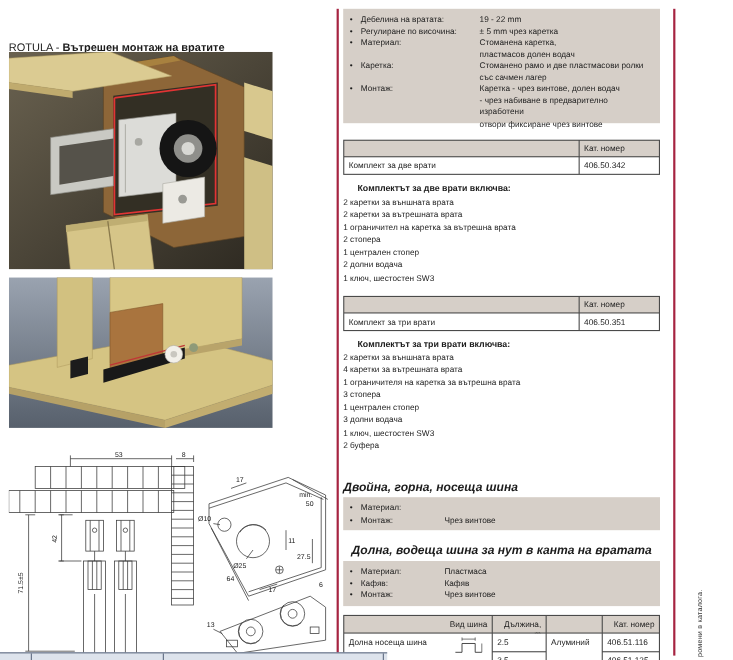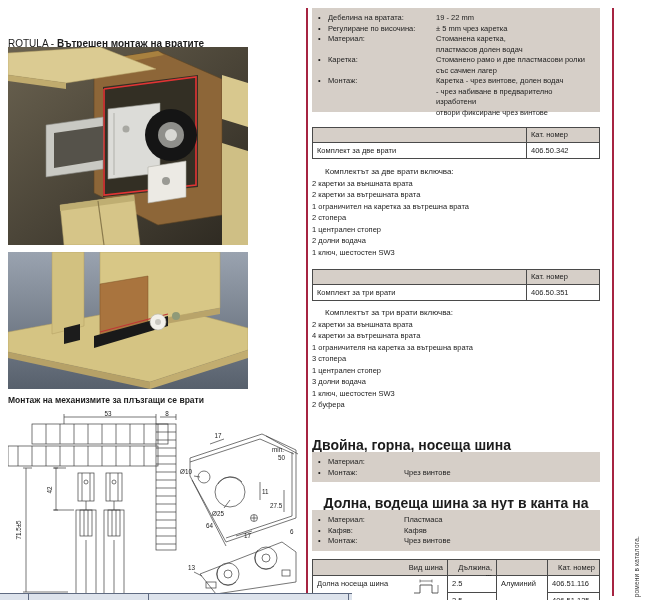--- a/index.html
+++ b/index.html
@@ -32,22 +32,22 @@
   .spec-row .spec-label{flex:0 0 108px;}
   .boxnarrow .spec-row .spec-label{flex:0 0 76px;}
   .spec-row .spec-value{white-space:pre-line;flex:1;}
 
   .cat-table{display:grid;grid-template-columns:213px 72px;grid-template-rows:14px 15px;
     gap:1px;background:#4a4a4a;padding:1px;box-sizing:border-box;font-size:7.5px;}
   .cat-table .hc{background:#d6cfc8;padding:2px 4px;}
   .cat-table .bc{background:#ffffff;padding:2.5px 4px;}
 
   .kit{font-size:7.5px;line-height:11.5px;}
-  .kit-head{font-weight:normal;font-size:8px;padding-left:13px;}
-  .sec-head{font-weight:bold;font-size:14px;}
+  .kit-head{font-weight:bold;font-size:8px;padding-left:13px;}
+  .sec-head{font-weight:bold;font-size:11px;font-style:italic;}
 
   .rail-table{display:grid;grid-template-columns:134px 48px 50px 51px;grid-template-rows:15px 16px 16px;
     gap:1px;background:#4a4a4a;padding:1px;box-sizing:border-box;font-size:7.5px;}
   .rail-table .hc{background:#d6cfc8;padding:2.5px 4px;text-align:right;}
   .rail-table .bc{background:#ffffff;padding:3px 4px;position:relative;}
   .span2{grid-row:span 2;}
   .rail-sketch{position:absolute;right:6px;top:2px;}
 
   
   .vnote{position:absolute;left:633px;bottom:3px;writing-mode:vertical-rl;transform:rotate(180deg);
@@ -140,21 +140,20 @@
 
       <polygon points="86,84 160,64 160,74 86,96" fill="#191919"></polygon>
       <polygon points="56,76 72,72 72,88 56,92" fill="#1c1c1c"></polygon>
 
       <circle cx="150" cy="70" r="8" fill="#f2f0ea" stroke="#b5b3ab" stroke-width="0.6"></circle>
       <circle cx="150" cy="70" r="3" fill="#c9c7c0"></circle>
       <circle cx="168" cy="64" r="4" fill="#8f9a78"></circle>
     </svg>
   </div>
 
-  <div class="caption">Монтаж на механизмите за плъзгащи се врати</div>
 
   <svg class="techdraw" width="292" height="184" viewBox="0 0 292 184">
     <g stroke="#3c3c3c" stroke-width="0.7" fill="none">
 
       <rect x="24" y="14" width="136" height="20"></rect>
       <path d="M38 14V34M52 14V34M66 14V34M80 14V34M94 14V34M108 14V34M122 14V34M136 14V34M150 14V34"></path>
       <rect x="0" y="36" width="150" height="20"></rect>
       <path d="M10 36V56M24 36V56M38 36V56M52 36V56M66 36V56M80 36V56M94 36V56M108 36V56M122 36V56M136 36V56"></path>
 
       <rect x="148" y="14" width="20" height="126"></rect>

